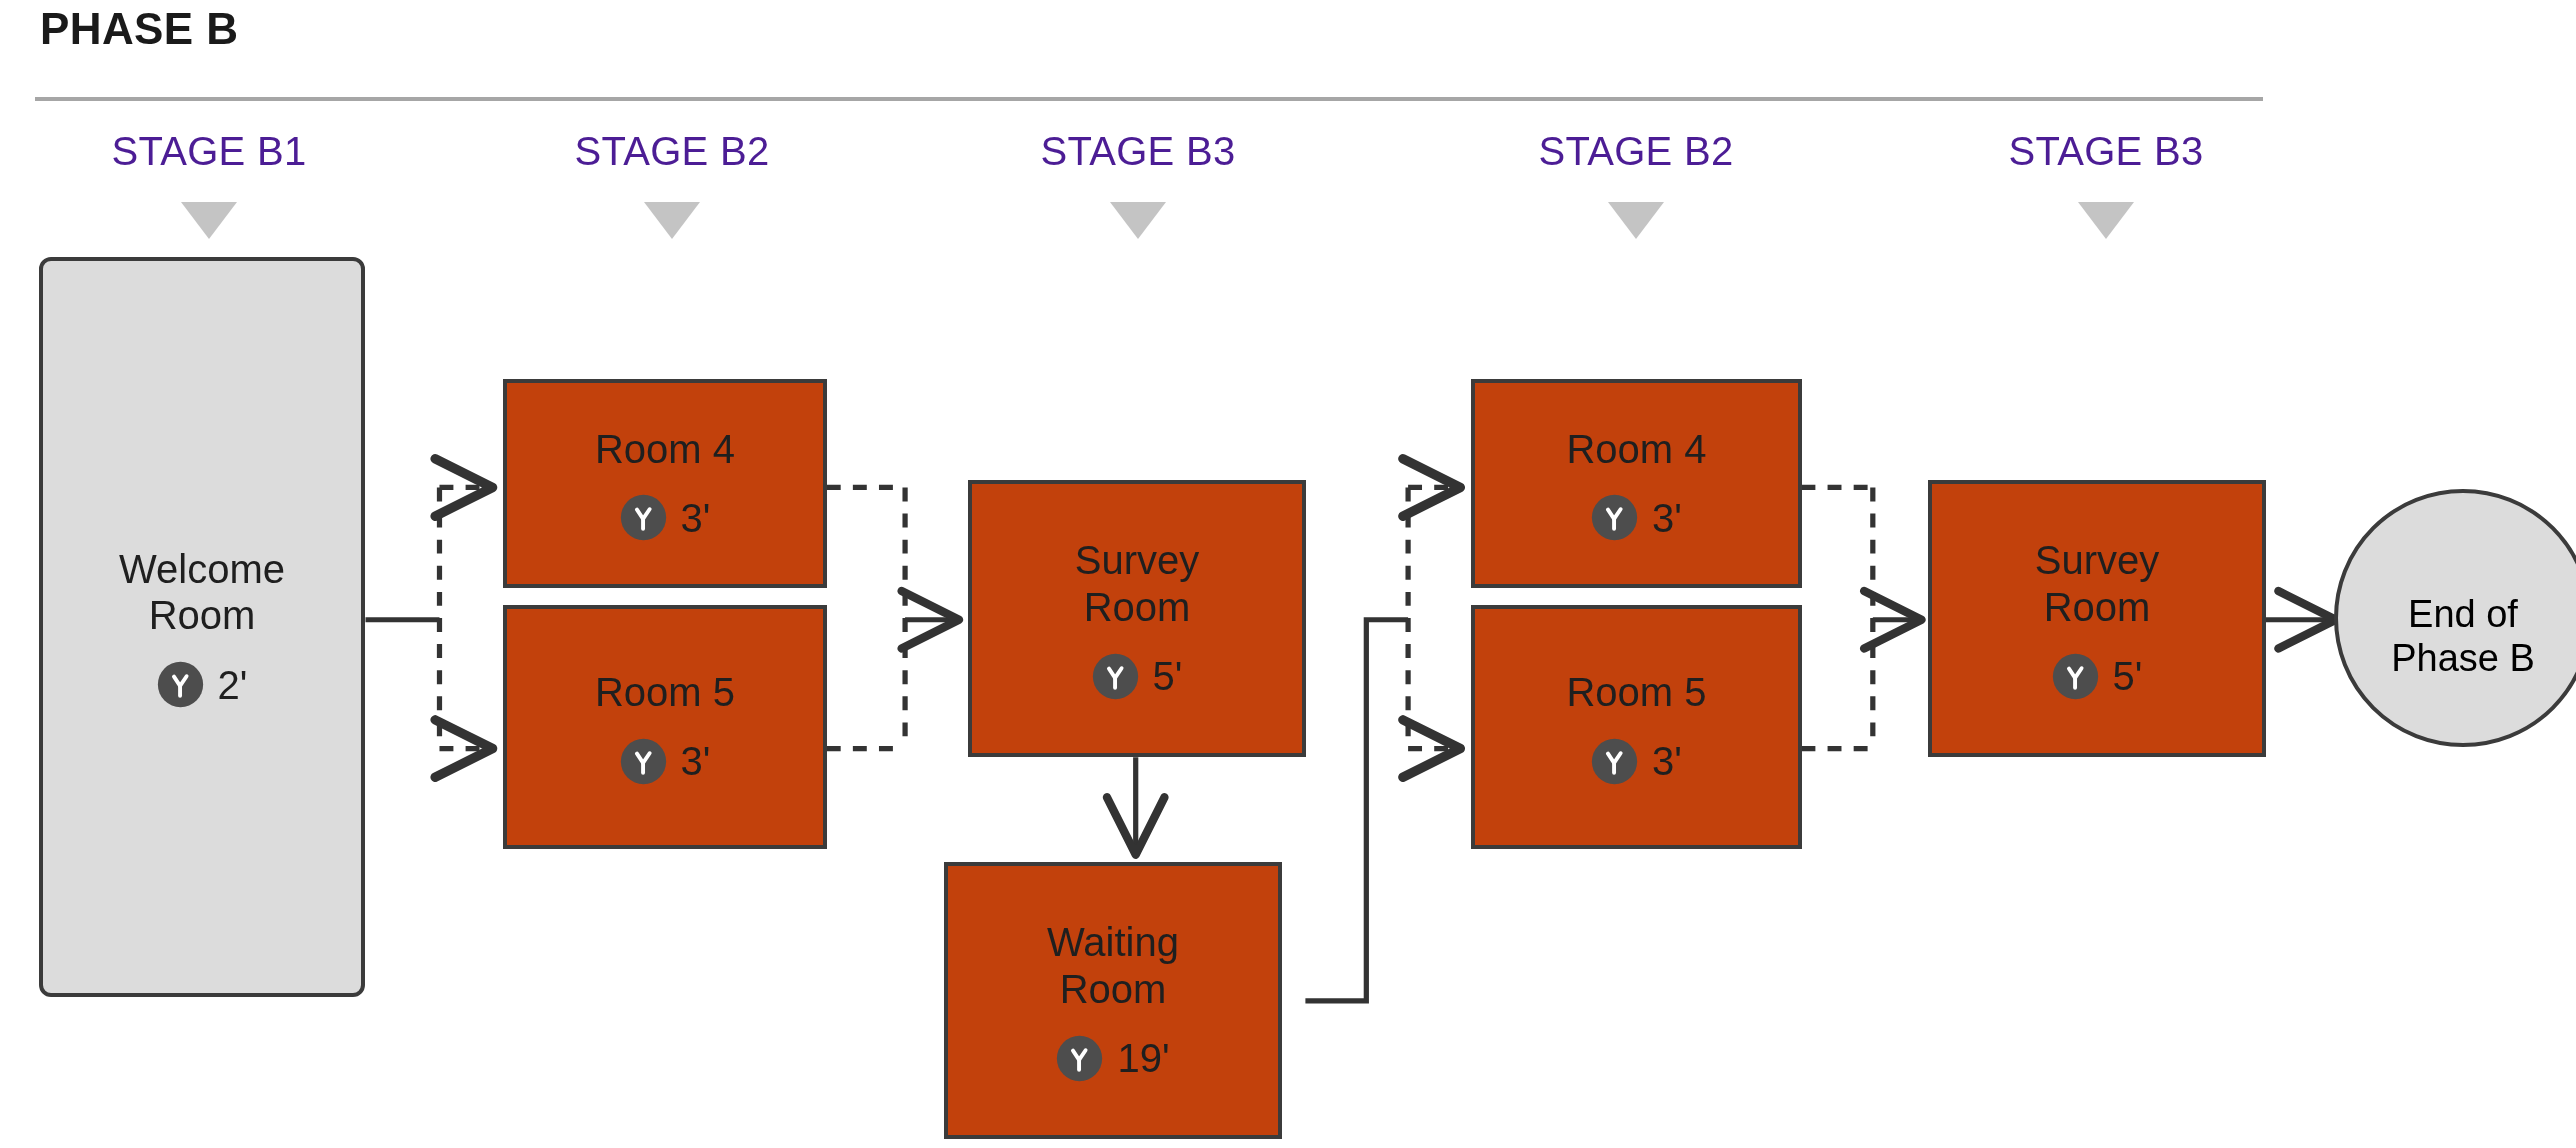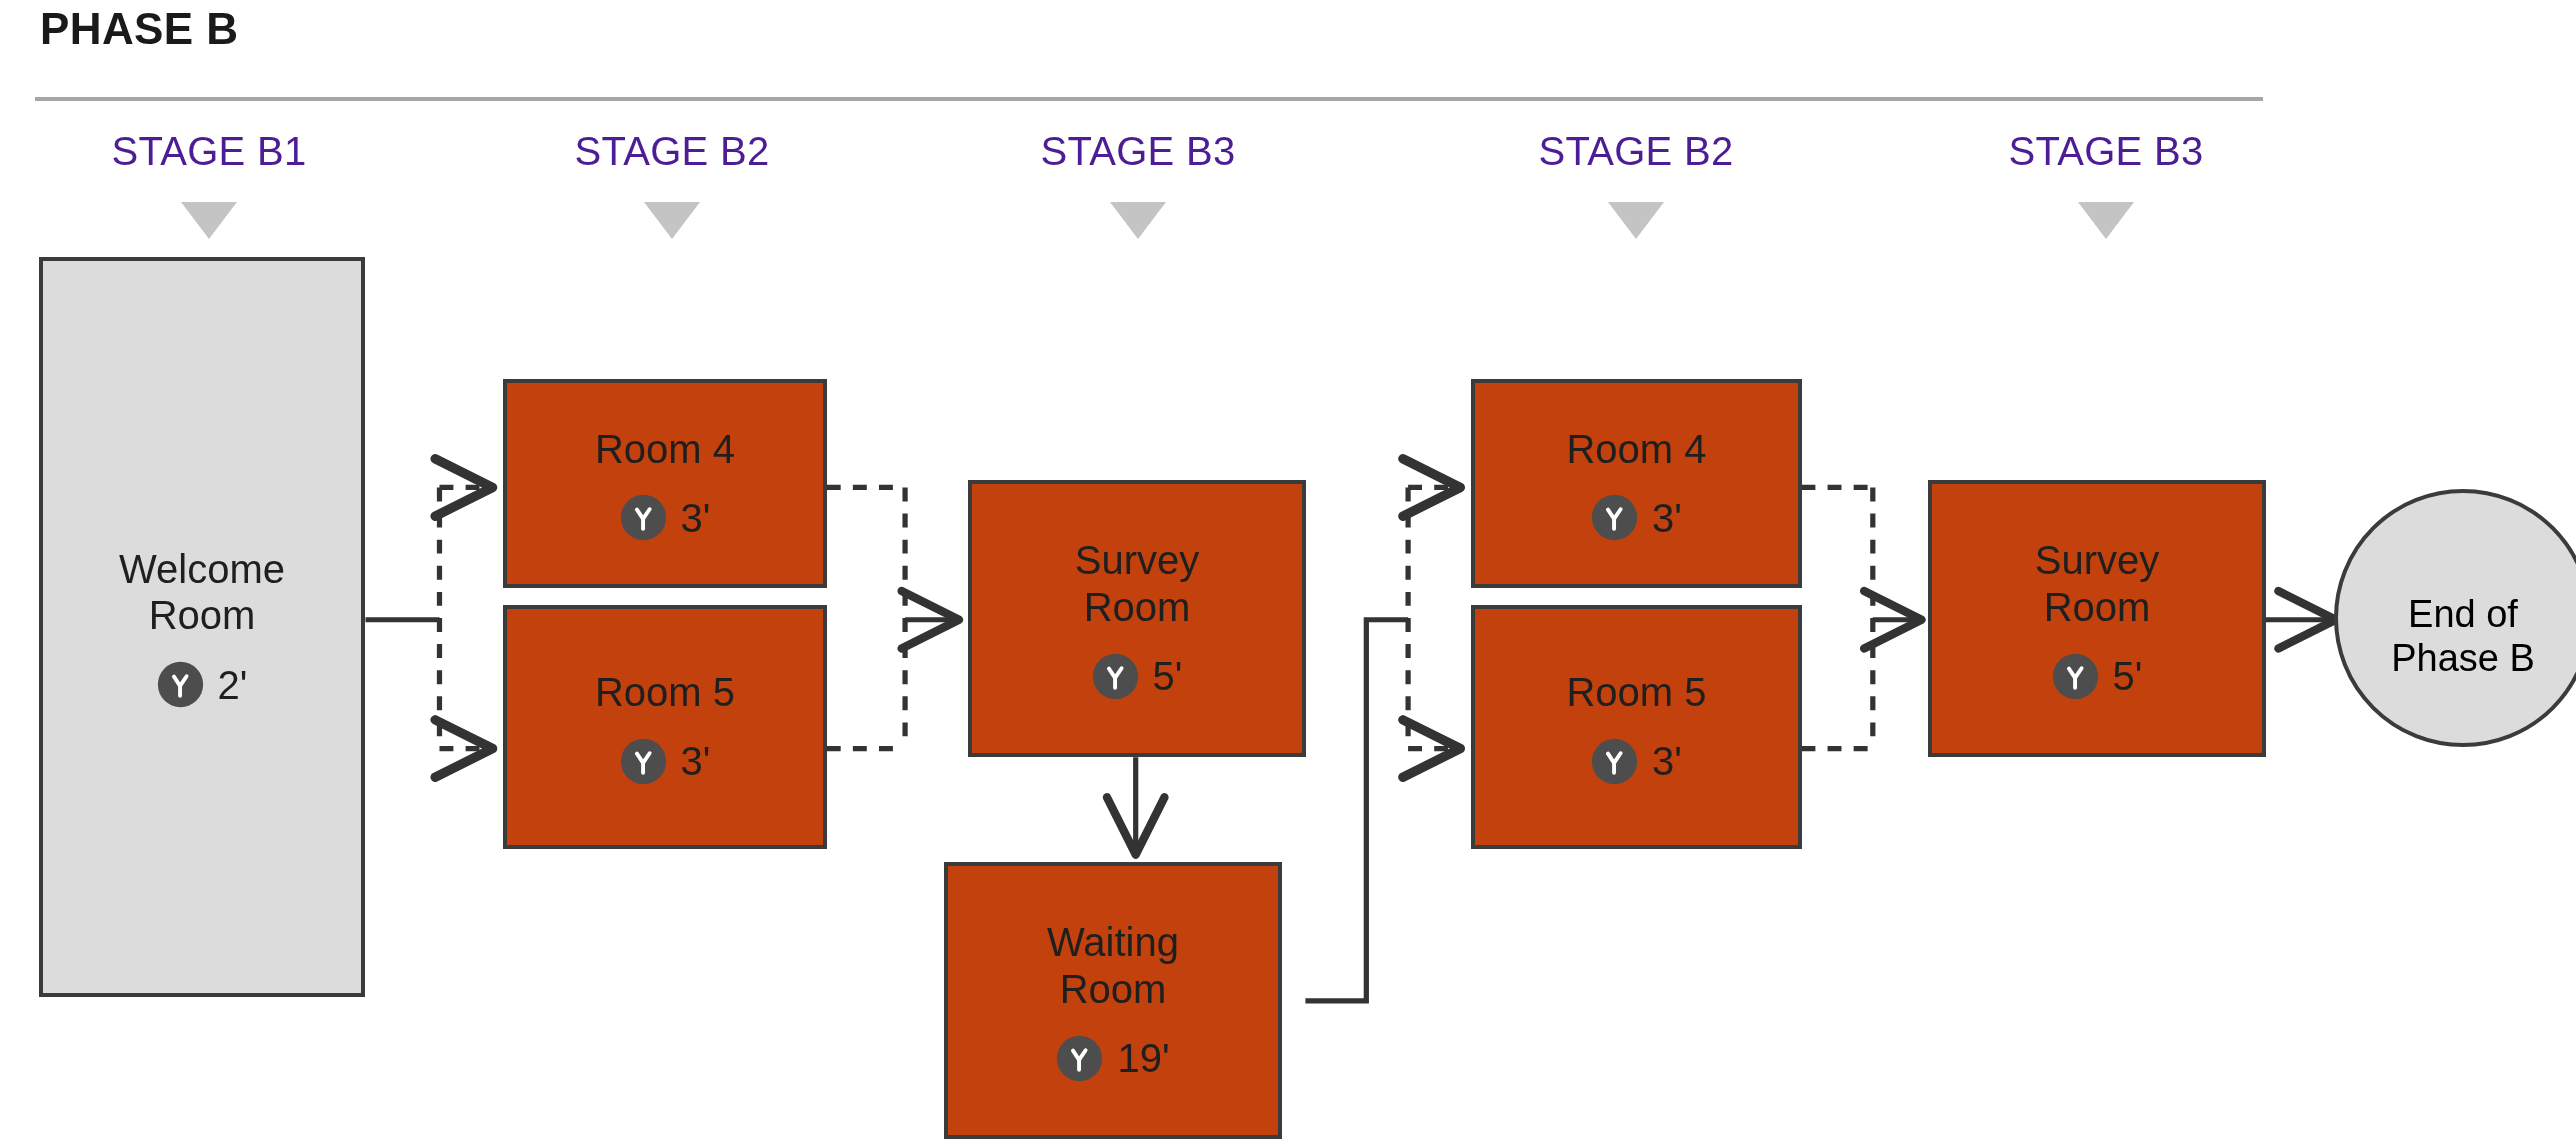--- a/index.html
+++ b/index.html
@@ -181,21 +181,21 @@
       <path d="M 2070,860 L 2152,860" stroke-dasharray="16 14"></path>
 
       <path d="M 2152,560 L 2152,860" stroke-dasharray="16 14"></path>
 
       <path d="M 2152,712 L 2202,712" marker-end="url(#arrowSolid)"></path>
 
       <path d="M 2600,712 L 2678,712" marker-end="url(#arrowSolid)"></path>
     </g>
   </svg>
 
-  <div class="node shaded" style="left:39px; top:257px; width:326px; height:740px;">
+  <div class="node shaded" style="left:39px; top:257px; width:326px; height:740px;border-radius:12px;">
     <div class="node-label">Welcome
 Room</div>
     <div class="node-duration">
       <svg class="clock-icon" width="47" height="47" viewBox="0 0 54 54">
         <circle cx="27" cy="27" r="26" fill="#4d4d4d"></circle>
         <path d="M19.5 18 L26.5 28.5 L34 17.5" fill="none" stroke="#ffffff" stroke-width="4.5" stroke-linecap="round" stroke-linejoin="round"></path>
         <path d="M26.5 28.5 L26.5 40" fill="none" stroke="#ffffff" stroke-width="4.5" stroke-linecap="round"></path>
       </svg>
       <span class="dur-text">2'</span>
     </div>

